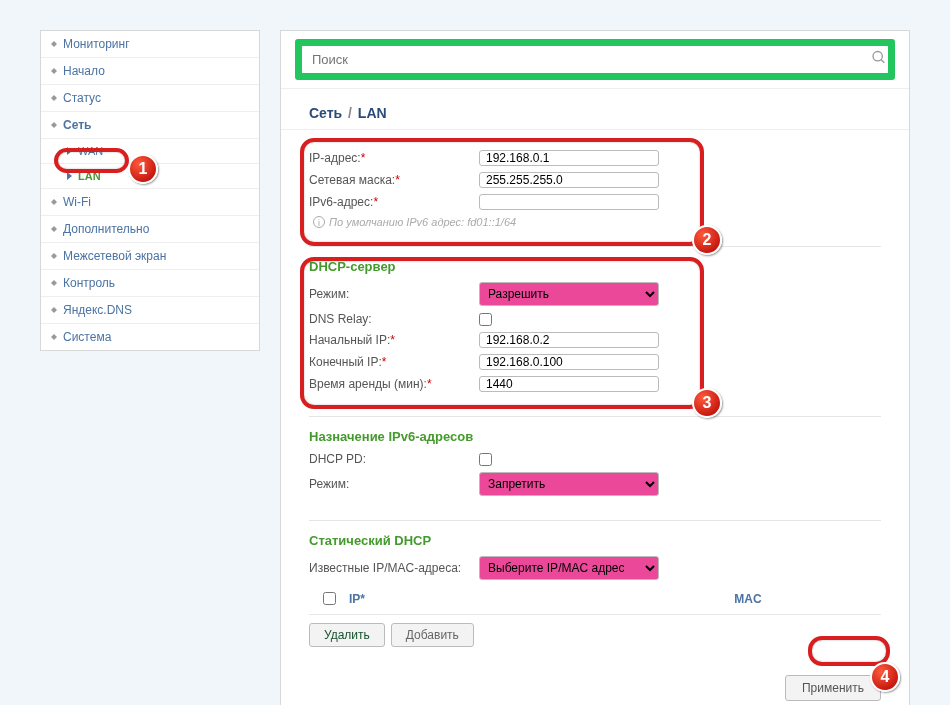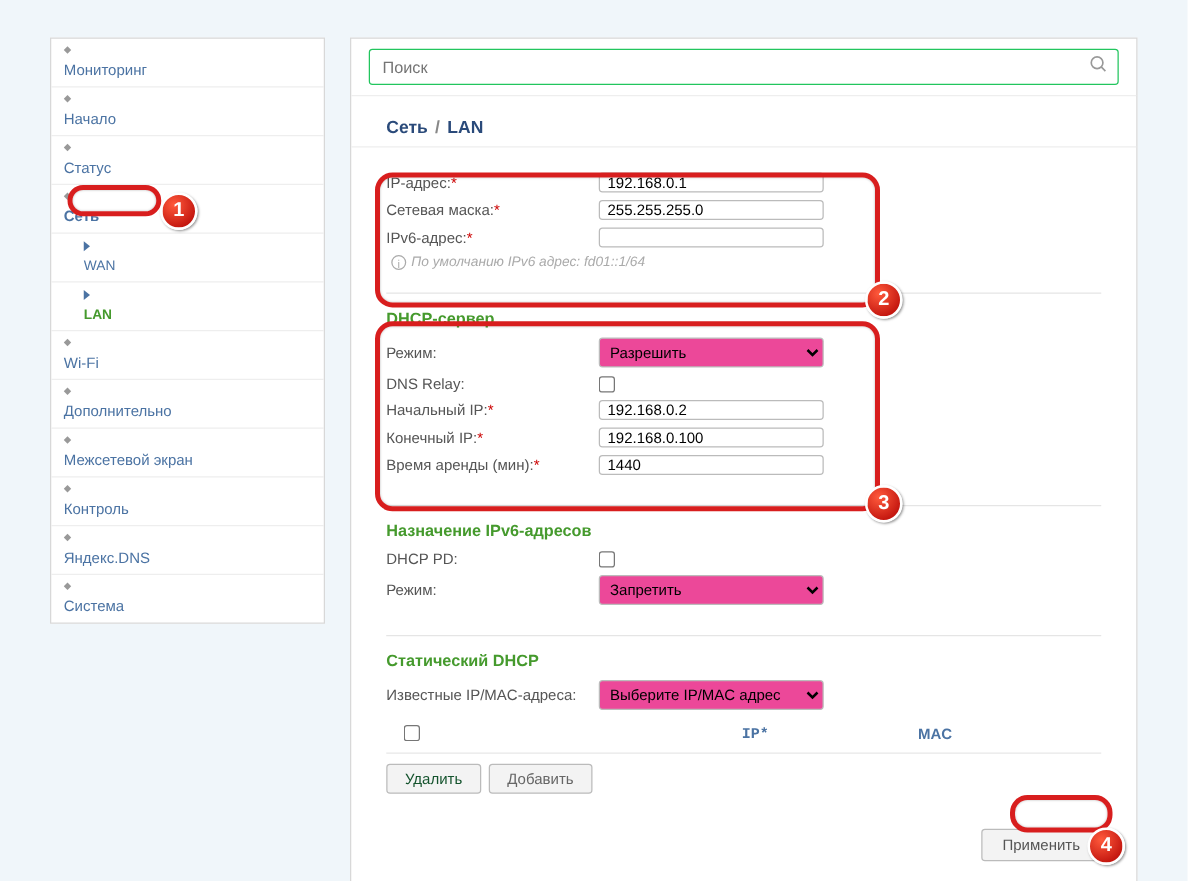--- a/index.html
+++ b/index.html
@@ -1,45 +1,45 @@
 <!DOCTYPE html>
 <html><head>
 <meta charset="utf-8">
 <style>
 * { box-sizing: border-box; margin: 0; padding: 0; font-family: Arial, Helvetica, sans-serif; }
 body { background: #f0f6fa; width: 950px; height: 705px; overflow: hidden; }
 .page { display: flex; padding: 30px 40px 20px 40px; gap: 20px; }
 .sidebar { width: 220px; background: #fff; border: 1px solid #d8d8d8; font-size: 12px; height: fit-content; }
-.sb-item { display: flex; gap: 6px; padding: 6px 10px; border-bottom: 1px solid #eee; color: #4b73a3; cursor: pointer; flex-direction: column; }
+.sb-item { display: flex; align-items: center; gap: 6px; padding: 6px 10px; border-bottom: 1px solid #eee; color: #4b73a3; cursor: pointer; }
 .sb-item:last-child { border-bottom: none; }
 .sb-item.sub { padding-left: 26px; font-size: 11px; }
 .sb-item .bullet { width: 6px; height: 6px; display: inline-block; background: #999; border-radius: 0; transform: rotate(45deg) scale(0.7); }
 .sb-item .caret { display:inline-block; width:0; height:0; border-top:4px solid transparent; border-bottom:4px solid transparent; border-left:5px solid #4b73a3; }
 .sb-item.sel { color: #459a2d; font-weight: bold; }
 .sb-item.parent-open { color:#4b73a3; font-weight:bold; }
 .main { flex: 1; background:#fff; border:1px solid #d8d8d8; padding: 0 0 20px 0; min-height: 640px; }
 .search-row { position: relative; padding: 8px 14px; border-bottom: 1px solid #eee; }
-.search-row input { width:100%; border:1px solid #22c55e; border-radius:3px; padding:6px 28px 6px 10px; font-size:13px; color:#888; }
+.search-row input { width:100%; border:7px solid #22c55e; border-radius:3px; padding:6px 28px 6px 10px; font-size:13px; color:#888; }
 .search-row .icn { position:absolute; right:22px; top:50%; transform:translate(0,-50%); font-size:18px; color:#999; }
 .breadcrumb { font-size:14px; font-weight:bold; color:#2a4a7a; padding: 16px 28px 8px; border-bottom:1px solid #eee; }
 .breadcrumb .sep { color:#888; margin:0 2px; }
 .content { padding: 12px 28px 0 28px; font-size:12px; color:#444; }
 .section { padding: 8px 0 12px 0; }
 .section.divider { border-top:1px solid #e5e5e5; margin-top:6px; padding-top:12px; }
 .sec-title { color:#459a2d; font-weight:bold; font-size:13px; margin-bottom:8px; }
 .row { display:flex; align-items:center; margin-bottom:6px; }
 .row label { width:170px; color:#555; }
 .req { color:#c00; }
 .row input[type="text"] { width:180px; border:1px solid #bbb; border-radius:3px; padding:0 6px; font-size:12px; }
 .row select { width:180px; border:1px solid #bbb; border-radius:3px; padding:3px 4px; font-size:12px; background:#ec4899; }
 .hint { color:#aaa; font-style:italic; font-size:11px; margin:4px 0 0 4px; display:flex; align-items:center; gap:4px; }
 .hint .info { display:inline-block; width:12px; height:12px; border-radius:50%; border:1px solid #aaa; font-size:9px; text-align:center; line-height:12px; color:#aaa; font-style:normal; }
 .table-head { display:flex; padding:6px 0; color:#4b73a3; font-weight:bold; border-bottom:1px solid #e8e8e8; margin-top:6px; font-size:12px;}
 .table-head .c-chk { width:40px; text-align:center; }
-.table-head .c-ip { flex:1; text-align:right;font-family:Liberation Mono, monospace; }
+.table-head .c-ip { flex:1; text-align:left; }
 .table-head .c-mac { flex:1; text-align:center; }
 .table-head .c-host { flex:1; text-align:center; }
 .btns { margin-top:8px; display:flex; gap:6px; }
 button.sm { border:1px solid #bbb; background:#f3f3f3; color:#666; padding:4px 14px; font-size:12px; border-radius:3px; cursor:pointer; }
 button.sm.dis { color:#14532d; cursor:default; }
 .apply-row { display:flex; justify-content:flex-end; padding: 16px 28px 0; }
 button.apply { border:1px solid #bbb; background:#f3f3f3; color:#555; padding:5px 16px; font-size:12px; border-radius:3px; cursor:pointer; }
 
 
 .callout { position:absolute; border:4px solid #d81e1e; border-radius:14px; pointer-events:none; box-shadow: 0 0 2px rgba(0,0,0,.3) inset; }

